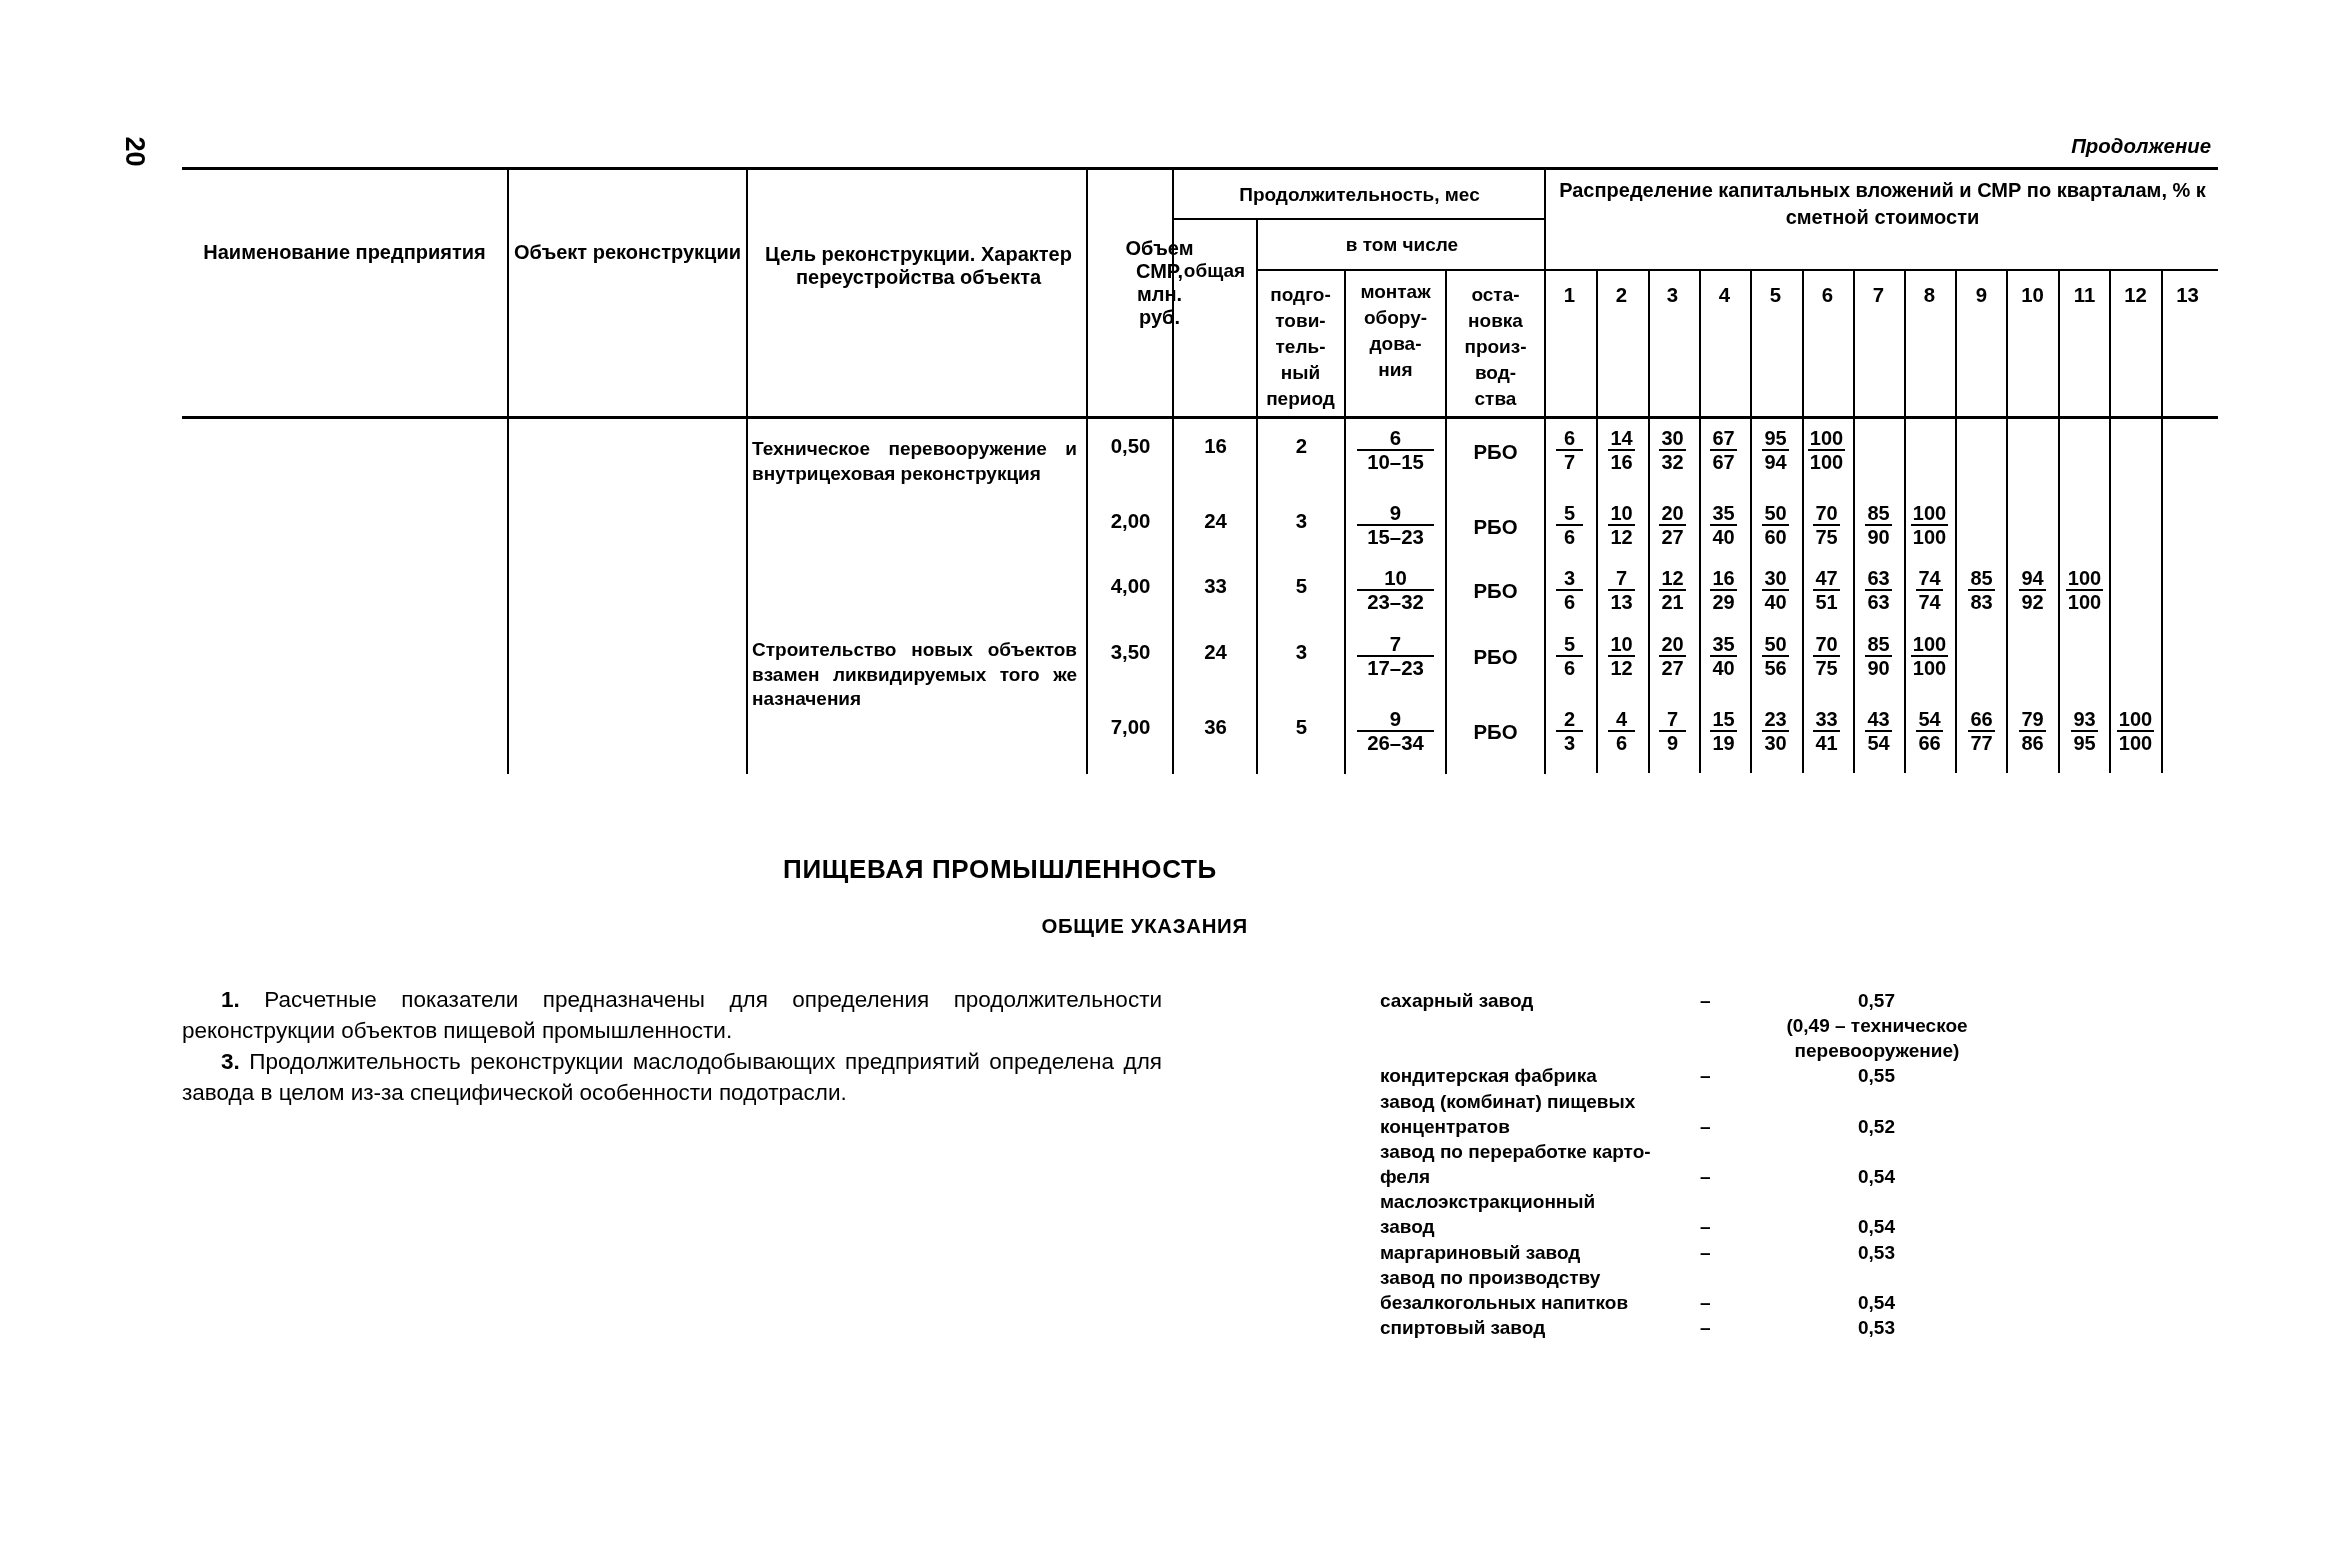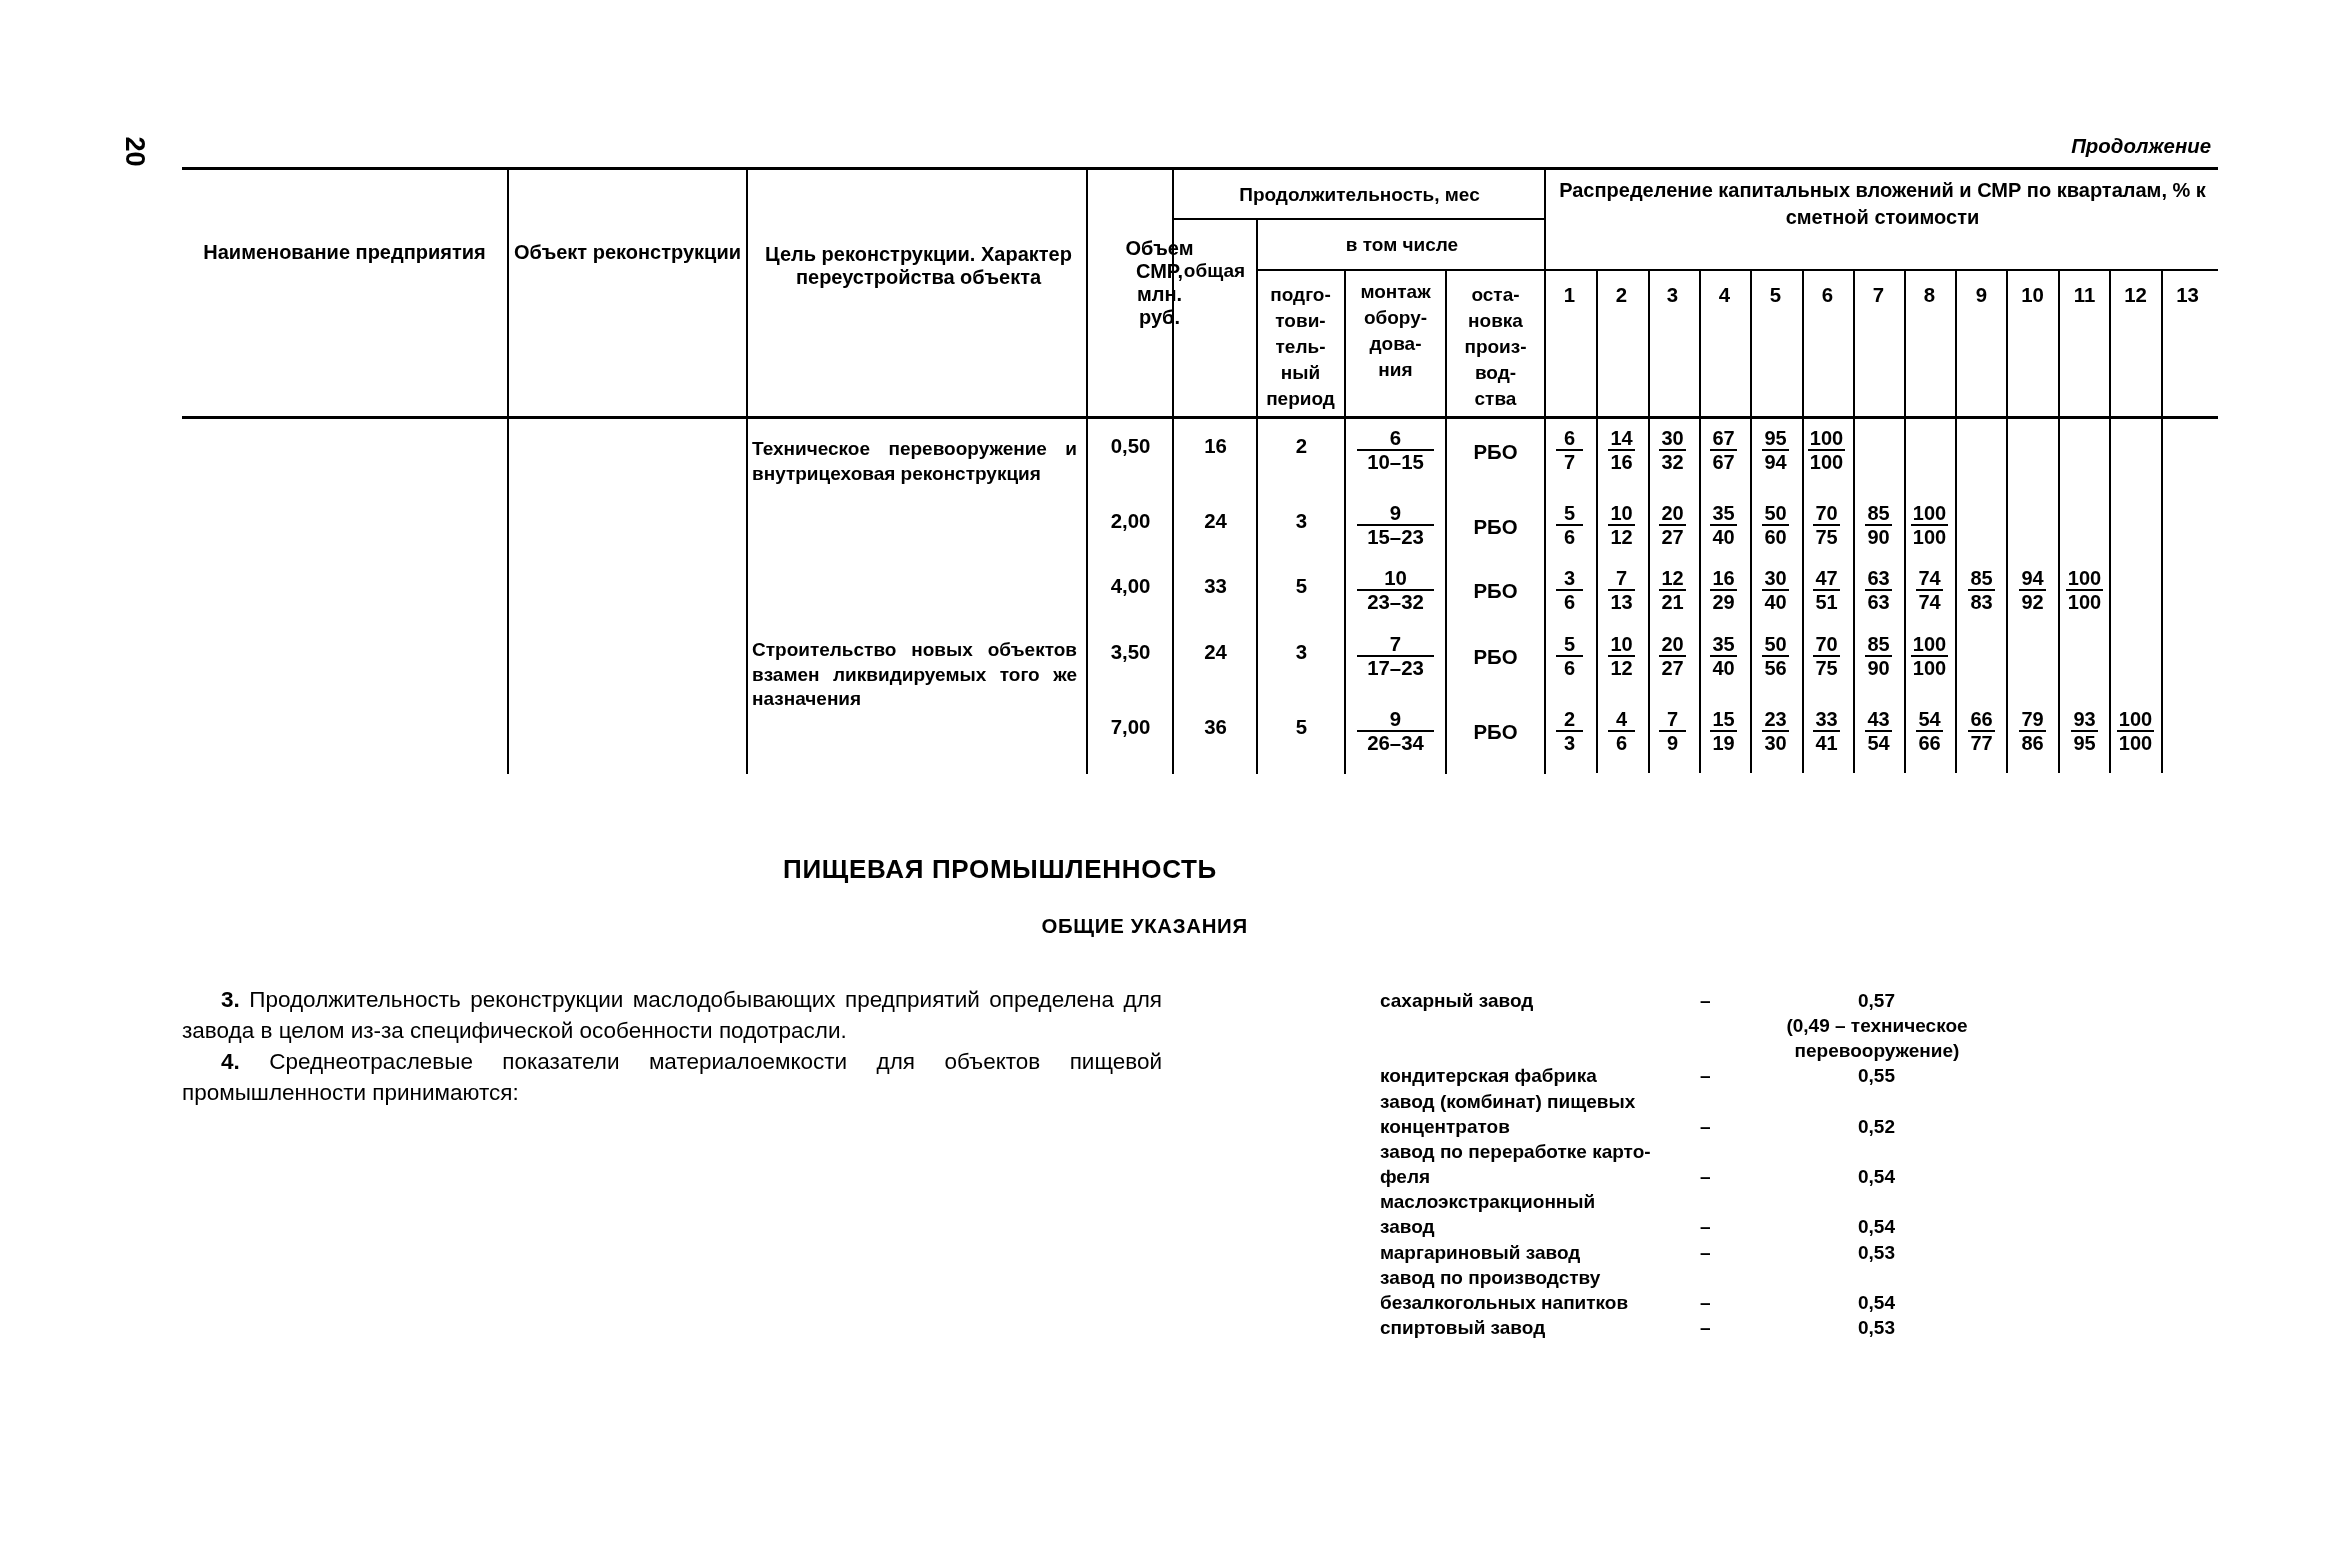--- a/index.html
+++ b/index.html
@@ -325,22 +325,22 @@
         <span class="num">100</span>
         <span class="den">100</span>
       </div>
     </div>
 </div>
 
 <div class="section-title" style="top:854px;">ПИЩЕВАЯ ПРОМЫШЛЕННОСТЬ</div>
 <div class="section-sub" style="top:915px; left:-20.4px;">ОБЩИЕ УКАЗАНИЯ</div>
 
 <div class="para" style="top:984px;">
+  <p><span class="n">1.</span><span> Расчетные показатели предназначены для определения продолжительности реконструкции объектов пищевой промышленности.</span></p>
   <p><span class="n">3.</span><span> Продолжительность реконструкции маслодобывающих предприятий определена для завода в целом из-за специфической особенности подотрасли.</span></p>
-  <p><span class="n">4.</span><span> Среднеотраслевые показатели материалоемкости для объектов пищевой промышленности принимаются:</span></p>
 </div>
 
 <div id="mi-list">
     <div class="mi" style="left: 1380px; top: 988px; width: 612px; height: 25px;">
       <span class="name">сахарный завод</span>
       <span class="dash">–</span>
       <span class="val">0,57</span>
     </div>
     <div class="mi" style="left: 1380px; top: 1013px; width: 612px; height: 25px;">
       <span class="val" style="left: 361px; width: 272px;">(0,49 – техническое</span>

